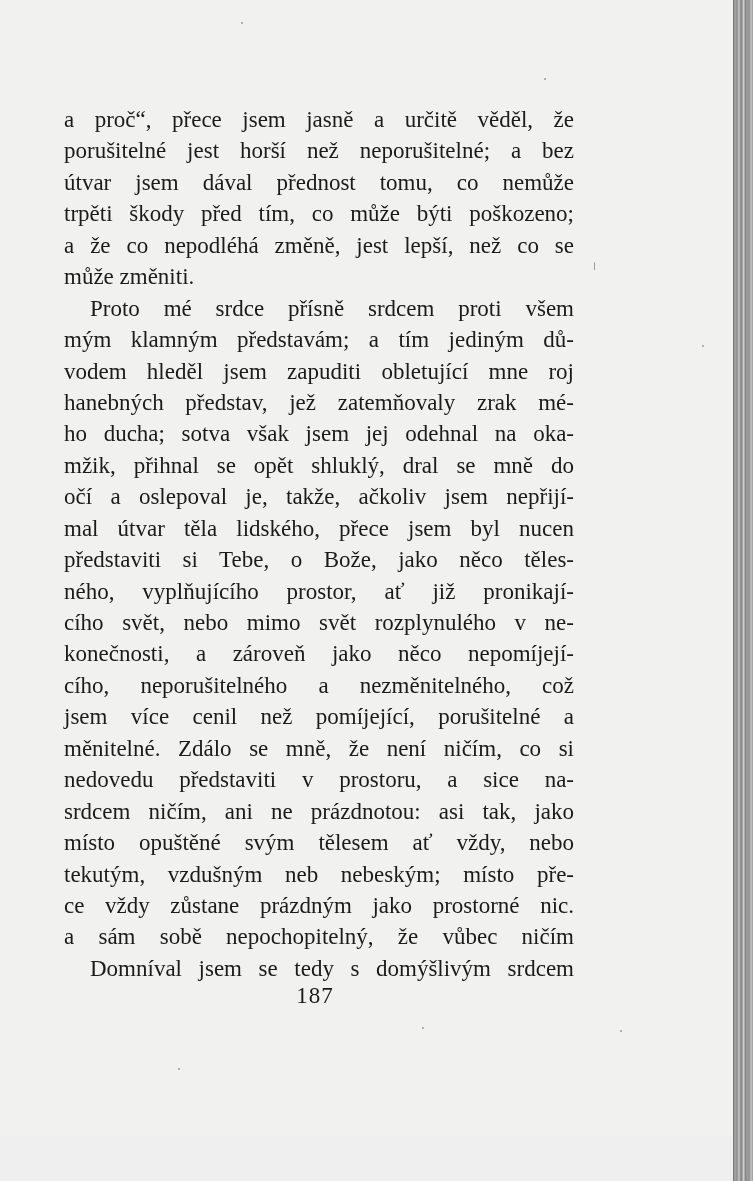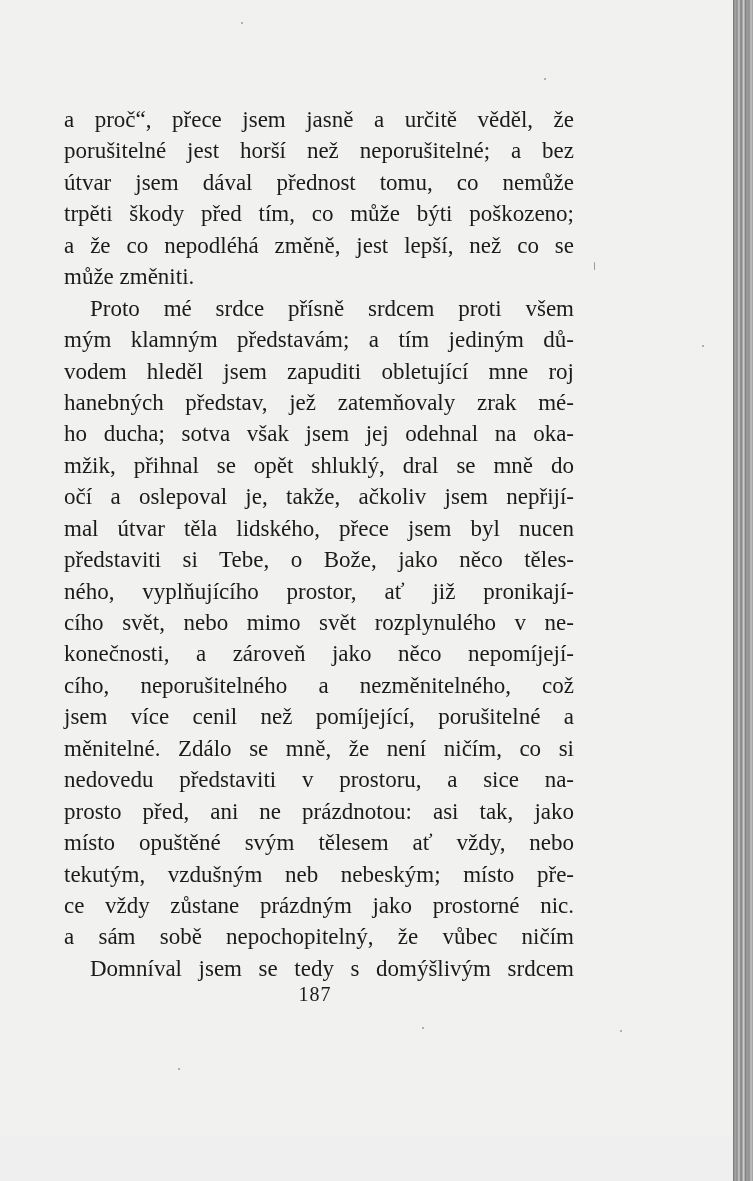--- a/index.html
+++ b/index.html
@@ -52,21 +52,21 @@
     }
     .line.indent {
       padding-left: 26px;
     }
     .page-number {
       position: absolute;
       left: 0;
       width: 630px;
       top: 983px;
       text-align: center;
-      font-size: 20px;
+      font-size: 23px;
       letter-spacing: 1px;
     }
     .speck {
       position: absolute;
       width: 2px;
       height: 2px;
       border-radius: 1px;
       background: #9a9a9a;
     }
   </style>
@@ -90,21 +90,21 @@
     <span class="line">očí a oslepoval je, takže, ačkoliv jsem nepřijí-</span>
     <span class="line">mal útvar těla lidského, přece jsem byl nucen</span>
     <span class="line">představiti si Tebe, o Bože, jako něco těles-</span>
     <span class="line">ného, vyplňujícího prostor, ať již pronikají-</span>
     <span class="line">cího svět, nebo mimo svět rozplynulého v ne-</span>
     <span class="line">konečnosti, a zároveň jako něco nepomíjejí-</span>
     <span class="line">cího, neporušitelného a nezměnitelného, což</span>
     <span class="line">jsem více cenil než pomíjející, porušitelné a</span>
     <span class="line">měnitelné. Zdálo se mně, že není ničím, co si</span>
     <span class="line">nedovedu představiti v prostoru, a sice na-</span>
-    <span class="line">prosto před, ani ne prázdnotou: asi tak, jako</span>
+    <span class="line">srdcem ničím, ani ne prázdnotou: asi tak, jako</span>
     <span class="line">místo opuštěné svým tělesem ať vždy, nebo</span>
     <span class="line">tekutým, vzdušným neb nebeským; místo pře-</span>
     <span class="line">ce vždy zůstane prázdným jako prostorné nic.</span>
     <span class="line">a sám sobě nepochopitelný, že vůbec ničím</span>
     <span class="line indent">Domníval jsem se tedy s domýšlivým srdcem</span>
   </div>
 
   <div class="page-number">187</div>
 
   <span class="speck" style="left:241px;top:22px;"></span>

